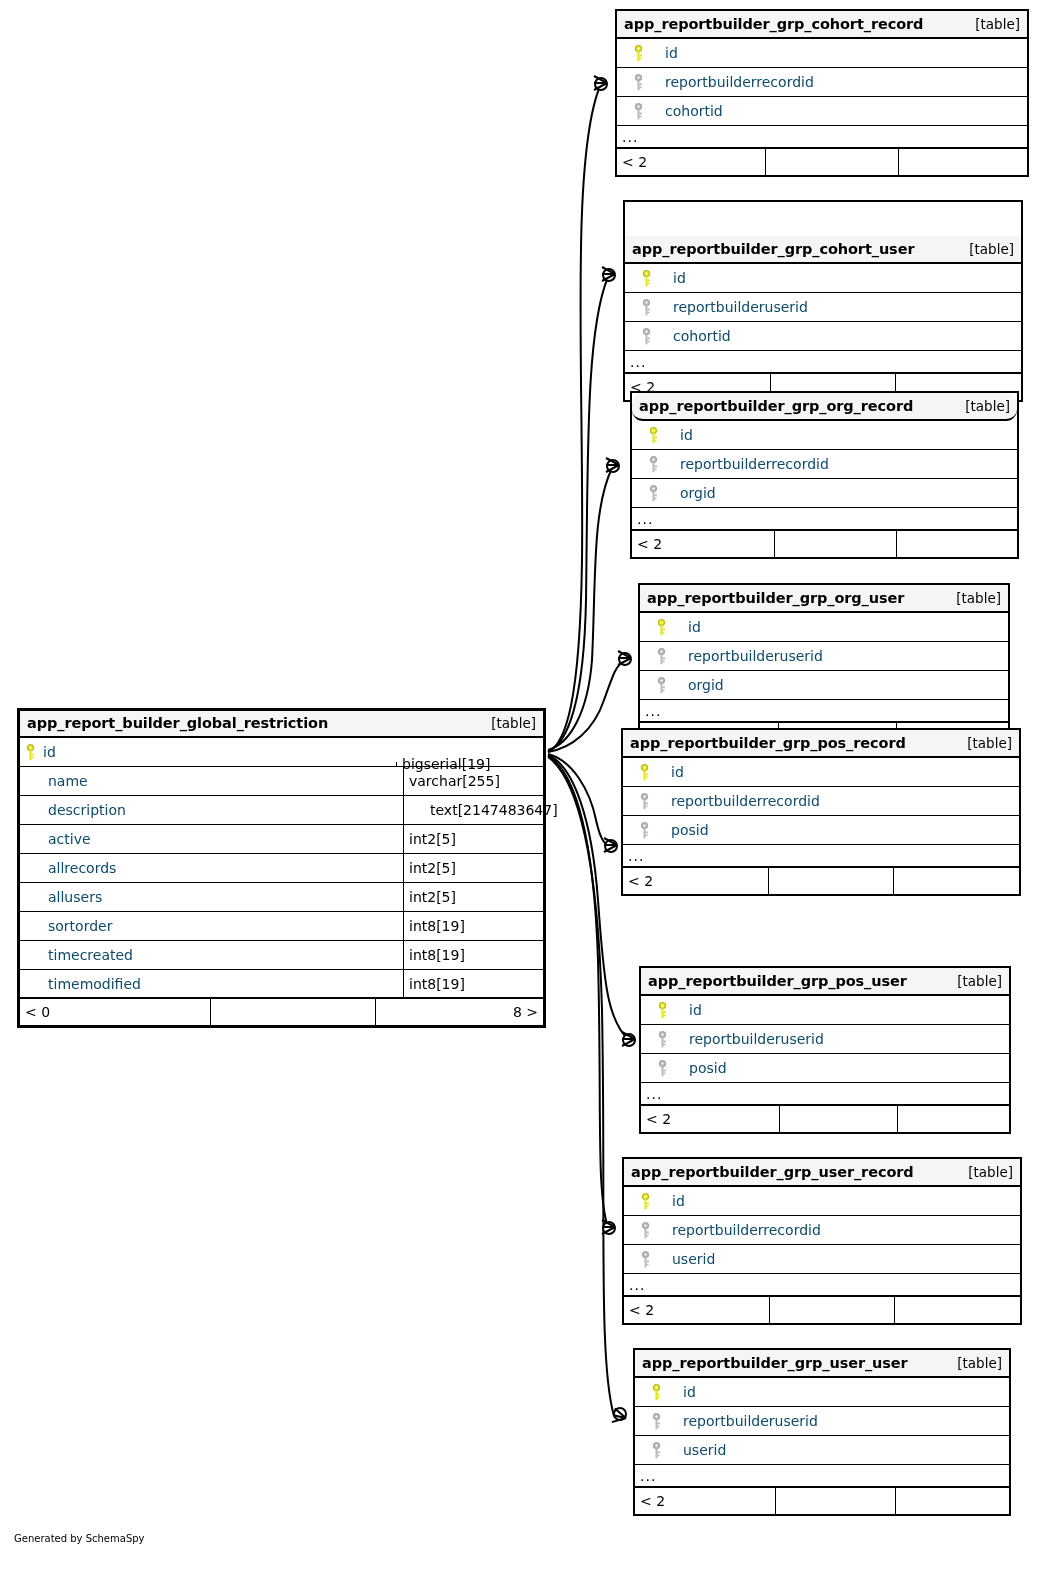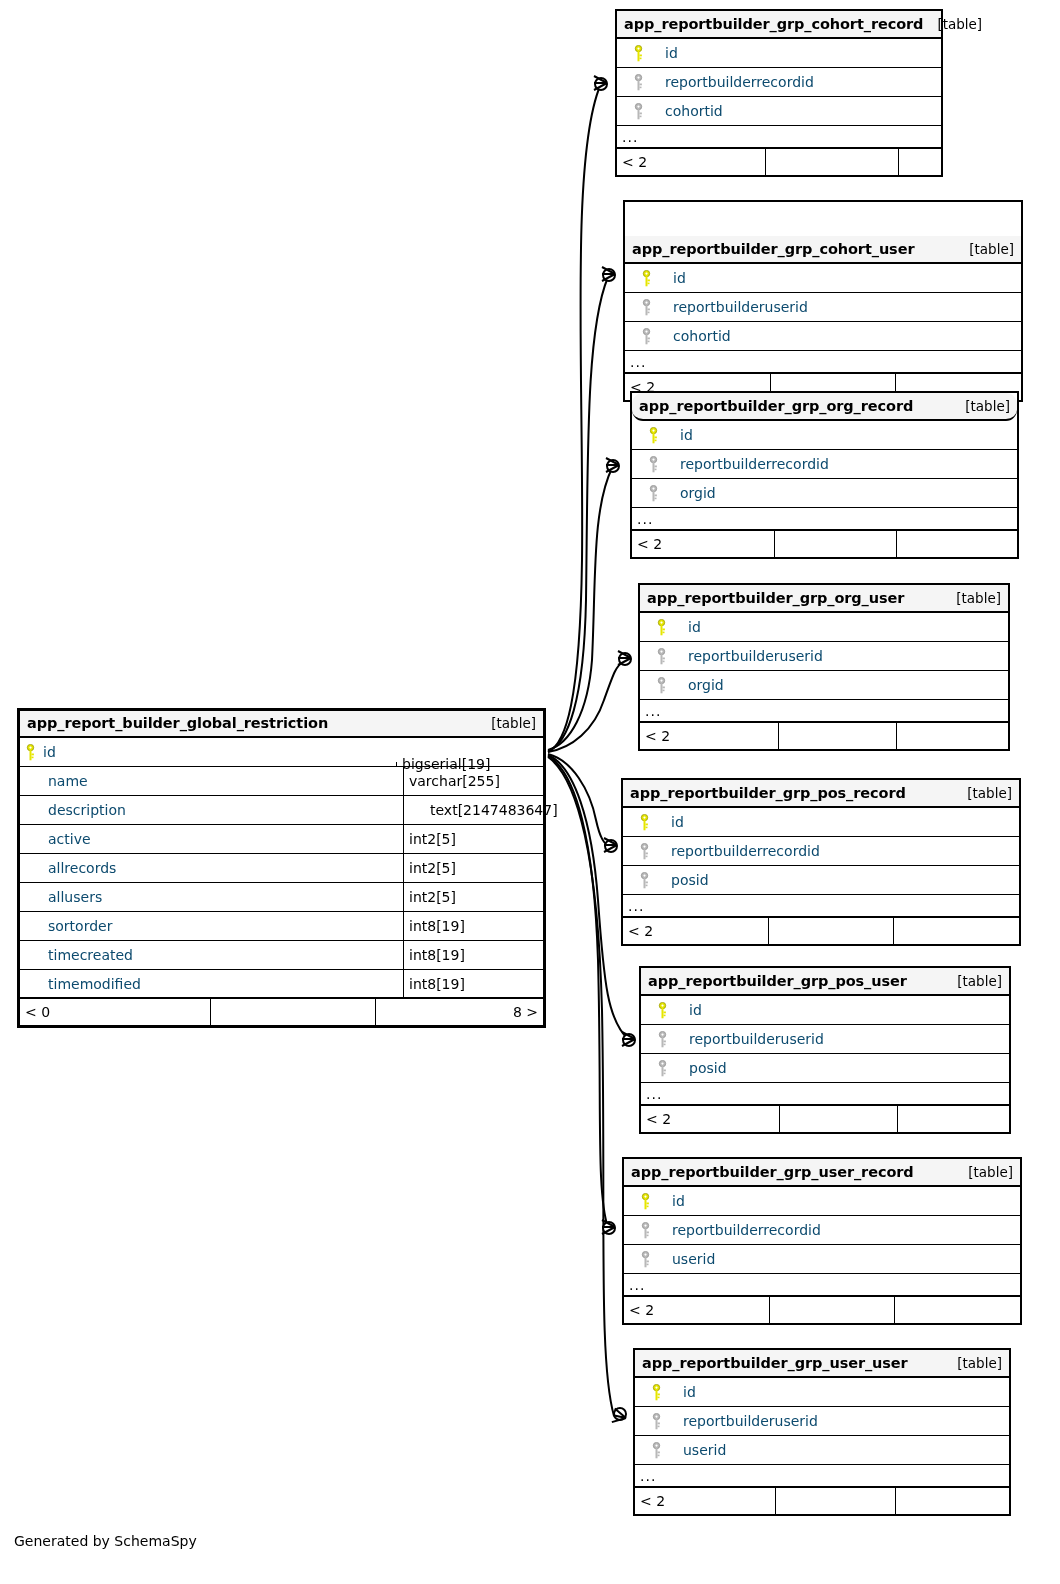--- a/index.html
+++ b/index.html
@@ -148,21 +148,21 @@
     overflow: hidden;
     white-space: nowrap;
   }
   .foot-cell:first-child { border-left: none; }
   .foot-cell.r { justify-content: flex-end; }
 
   .credit {
     position: absolute;
     left: 14px;
     top: 1533px;
-    font-size: 14px;
+    font-size: 10px;
     color: #000;
     z-index: 20;
   }
 </style>
 </head>
 <body>
 
 <div id="canvas">
 
   <svg id="edges" viewBox="0 0 1060 1584" width="1060" height="1584" xmlns="http://www.w3.org/2000/svg">
@@ -319,21 +319,21 @@
       <div class="col-type" style="width:140px;">int8[19]</div>
     </div>
 
     <div class="foot-row" style="border-top:none;">
       <div class="foot-cell" style="width:190px;">&lt; 0</div>
       <div class="foot-cell" style="width:165px;"></div>
       <div class="foot-cell r" style="flex:1 1 auto;">8 &gt;</div>
     </div>
   </div>
 
-  <div class="tbl sub" style="left:615px; top:9px; width:328px;">
+  <div class="tbl sub" style="left:615px; top:9px; width:414px;">
     <div class="tbl-head" style="height:28px;">
       <span class="tbl-name">app_reportbuilder_grp_cohort_record</span>
       <span class="tbl-tag">[table]</span>
     </div>
     <div class="col-row">
       <div class="col-left">
         <span class="keyslot wide">
           <svg class="keyglyph" width="9" height="17" viewBox="0 0 9 17">
             <circle cx="4.5" cy="3.6" r="3.2" fill="#e6e600" stroke="#9a9a00" stroke-width="0.8"></circle>
             <circle cx="4.5" cy="3.6" r="1.1" fill="#ffffff"></circle>
@@ -539,21 +539,21 @@
       </div>
     </div>
     <div class="more-row">...</div>
     <div class="foot-row" style="border-top:none;">
       <div class="foot-cell" style="width:138px;">&lt; 2</div>
       <div class="foot-cell" style="width:118px;"></div>
       <div class="foot-cell r" style="flex:1 1 auto;"></div>
     </div>
   </div>
 
-  <div class="tbl sub" style="left:621px; top:778px; width:400px;">
+  <div class="tbl sub" style="left:621px; top:728px; width:400px;">
     <div class="tbl-head" style="height:28px;">
       <span class="tbl-name">app_reportbuilder_grp_pos_record</span>
       <span class="tbl-tag">[table]</span>
     </div>
     <div class="col-row">
       <div class="col-left">
         <span class="keyslot wide">
           <svg class="keyglyph" width="9" height="17" viewBox="0 0 9 17">
             <circle cx="4.5" cy="3.6" r="3.2" fill="#e6e600" stroke="#9a9a00" stroke-width="0.8"></circle>
             <circle cx="4.5" cy="3.6" r="1.1" fill="#ffffff"></circle>

